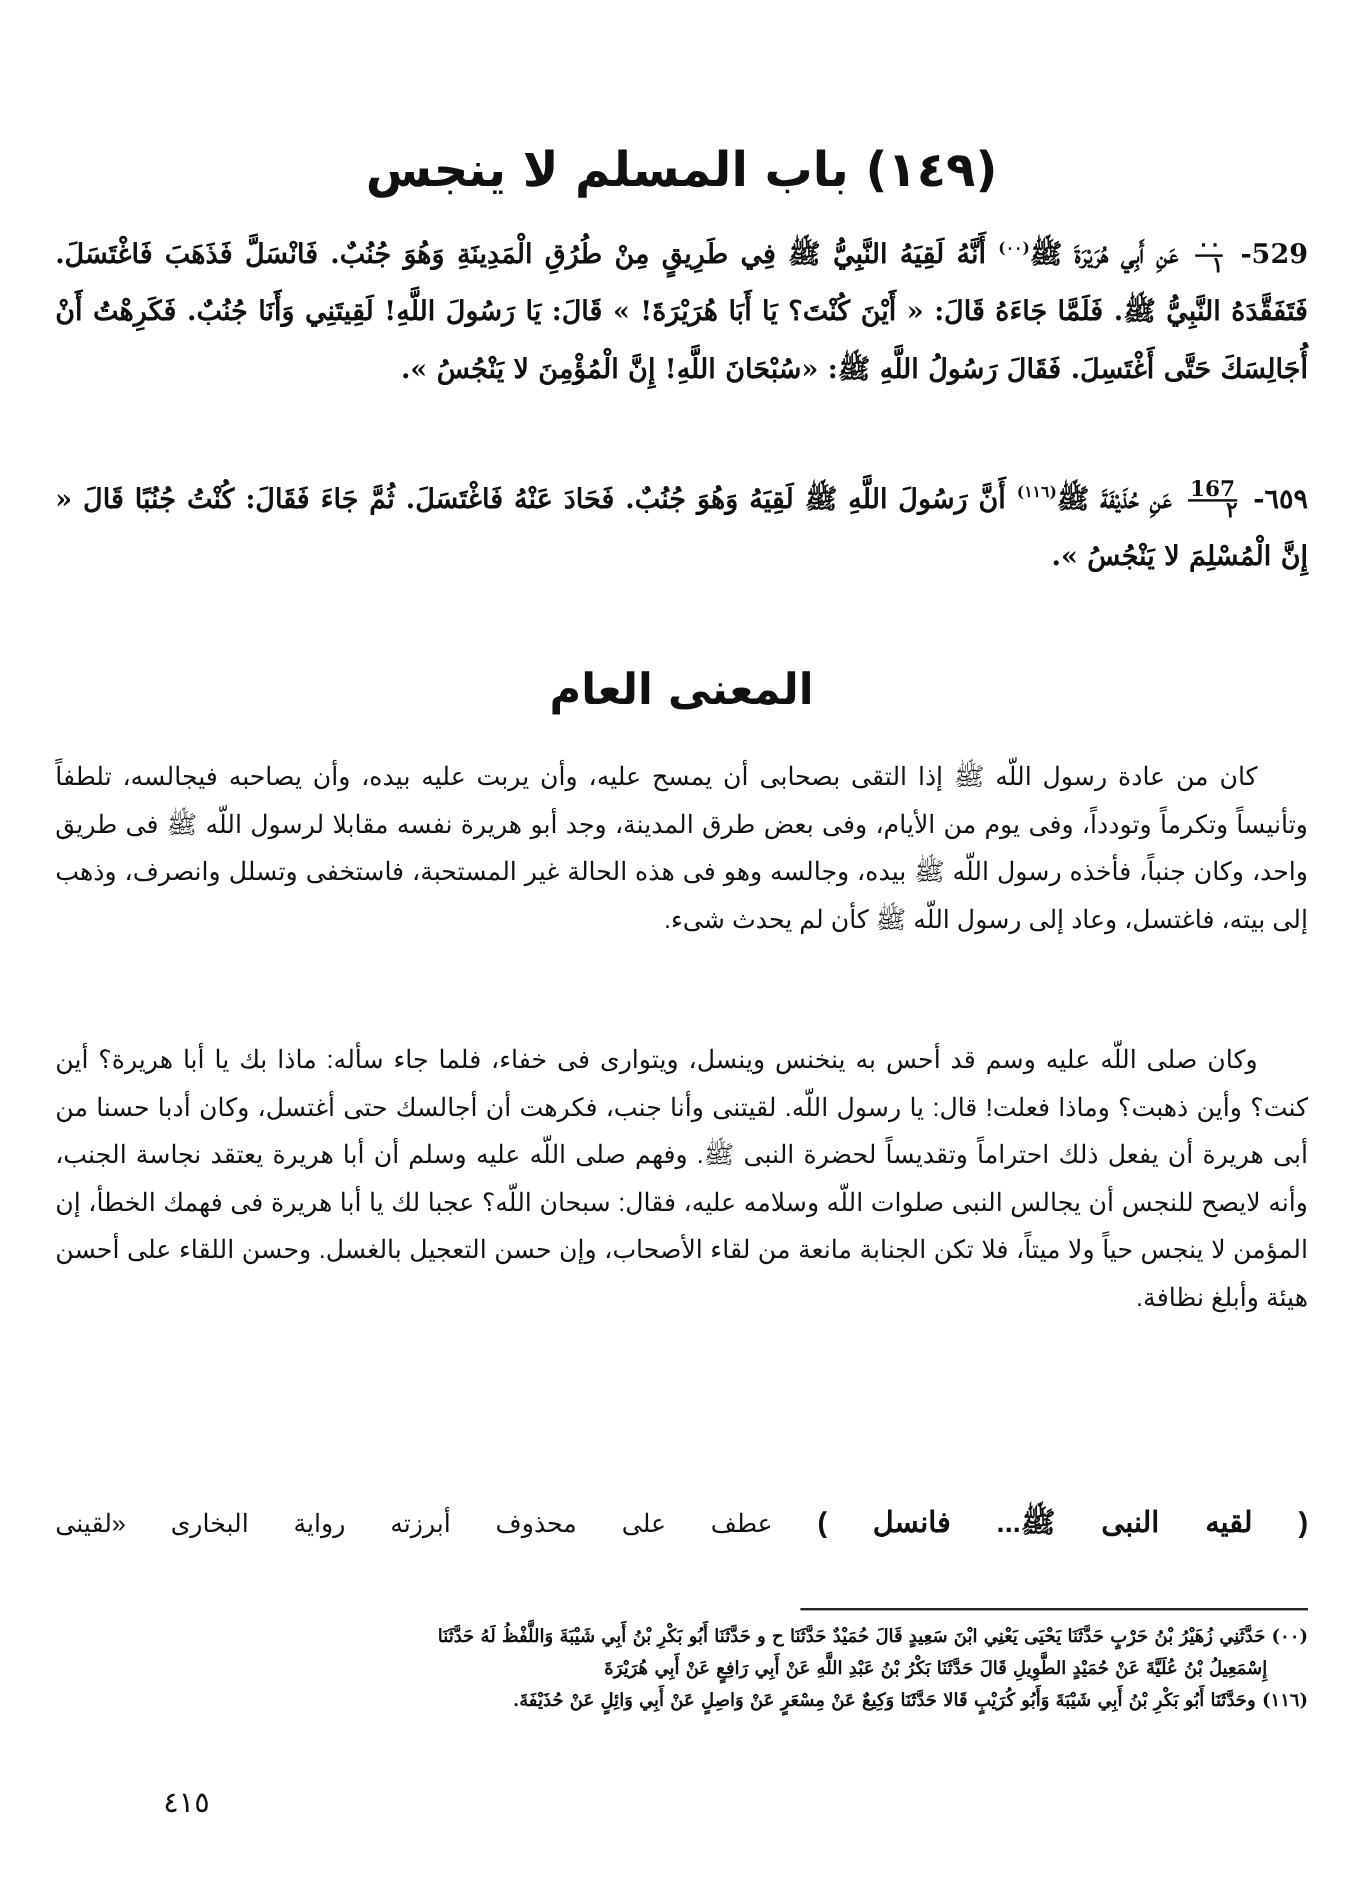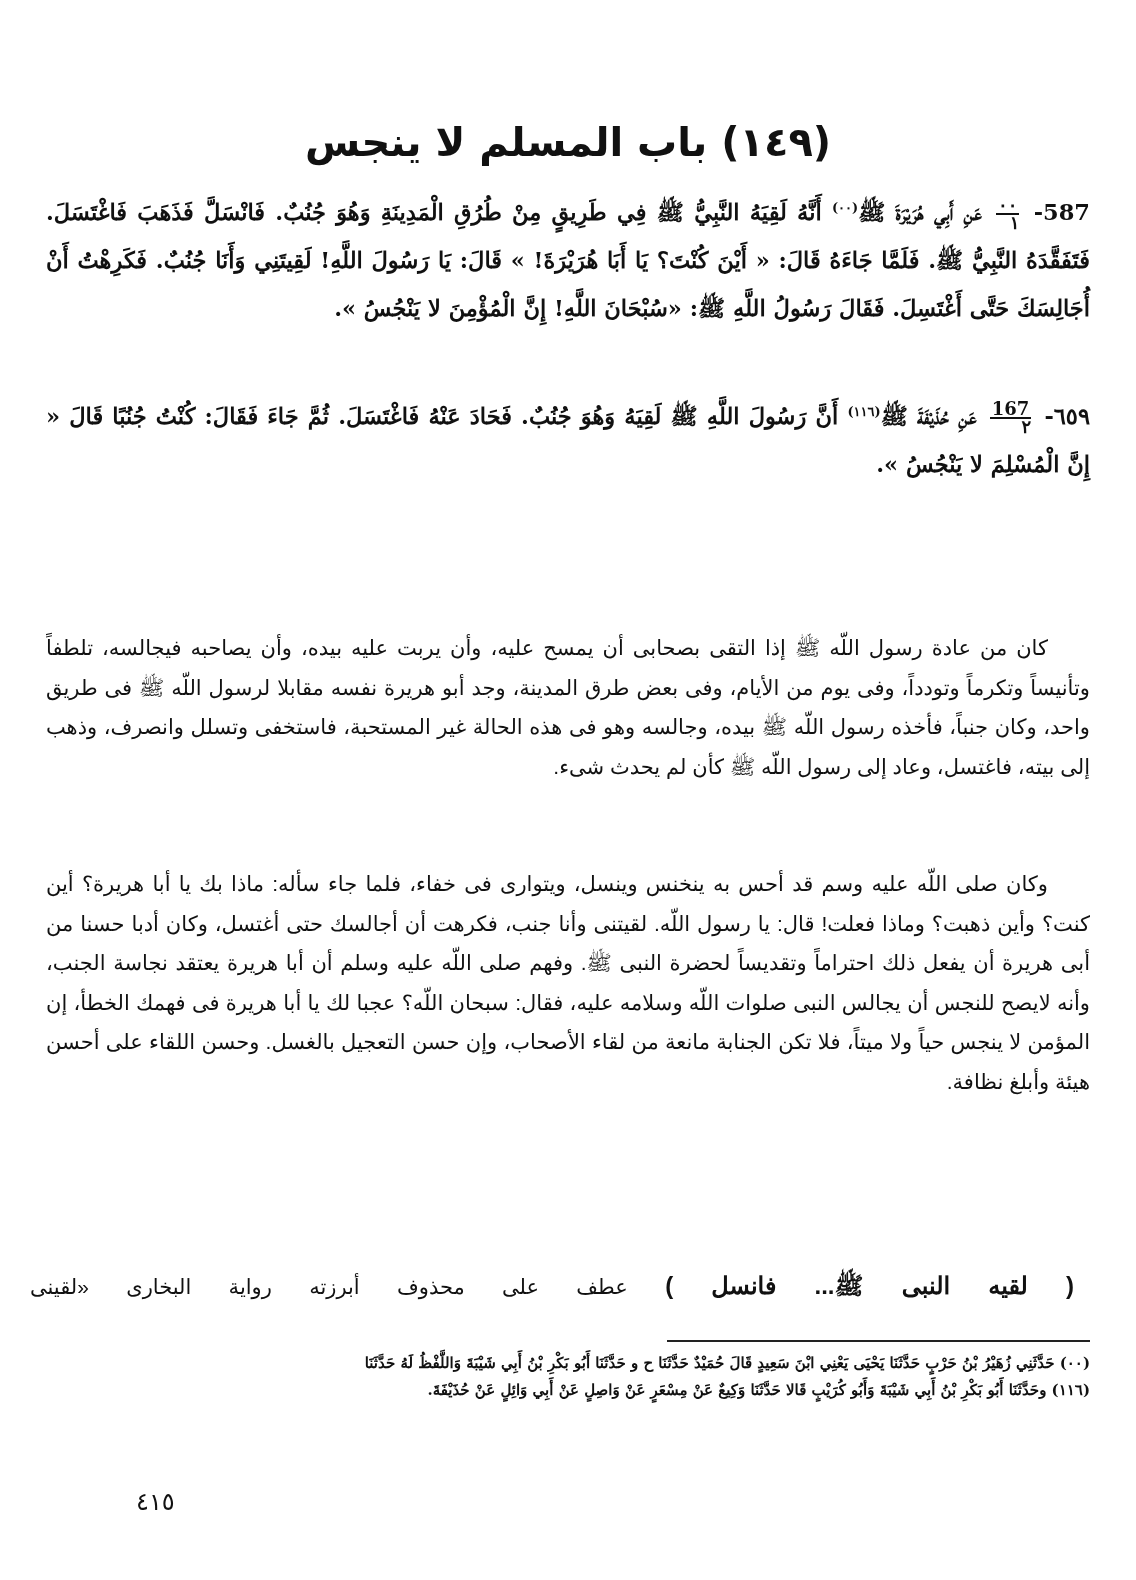--- a/index.html
+++ b/index.html
@@ -90,21 +90,21 @@
     .para.p1 { top: 628px; }
     .para.p2 { top: 864px; }
     .arabic-line {
       position: absolute;
       top: 1250px;
       right: 46px;
       width: 1044px;
       font-family: "Liberation Sans", sans-serif;
       font-size: 21px;
       line-height: 40px;
-      margin: 16px;
+      margin: 0;
       text-align: justify;
       text-align-last: justify;
     }
     .arabic-line .term {
       font-weight: bold;
       font-size: 24px;
     }
     .fn-rule {
       position: absolute;
       top: 1340px;
@@ -137,55 +137,57 @@
     }
   </style>
 </head>
 <body>
 
 <div class="page">
 
   <h1 class="chapter-title">(١٤٩) باب المسلم لا ينجس</h1>
 
   <p class="hadith h1">
-    <span class="num">587-</span>
+    <span class="num">529-</span>
     <span class="frac">
       <span class="top">٠٠</span>
       <span class="bot">١</span>
     </span>
     <span>عَنِ أَبِي هُرَيْرَةَ ﷺ</span><sup class="fn">(٠٠)</sup>
     <span>أَنَّهُ لَقِيَهُ النَّبِيُّ ﷺ فِي طَرِيقٍ مِنْ طُرُقِ الْمَدِينَةِ وَهُوَ جُنُبٌ. فَانْسَلَّ فَذَهَبَ فَاغْتَسَلَ. فَتَفَقَّدَهُ النَّبِيُّ ﷺ. فَلَمَّا جَاءَهُ قَالَ: « أَيْنَ كُنْتَ؟ يَا أَبَا هُرَيْرَةَ! » قَالَ: يَا رَسُولَ اللَّهِ! لَقِيتَنِي وَأَنَا جُنُبٌ. فَكَرِهْتُ أَنْ أُجَالِسَكَ حَتَّى أَغْتَسِلَ. فَقَالَ رَسُولُ اللَّهِ ﷺ: «سُبْحَانَ اللَّهِ! إِنَّ الْمُؤْمِنَ لا يَنْجُسُ ».</span>
   </p>
 
   <p class="hadith h2">
     <span class="num">٦٥٩-</span>
     <span class="frac">
       <span class="top">167</span>
       <span class="bot">٢</span>
     </span>
     <span>عَنِ حُذَيْفَةَ ﷺ</span><sup class="fn">(١١٦)</sup>
     <span>أَنَّ رَسُولَ اللَّهِ ﷺ لَقِيَهُ وَهُوَ جُنُبٌ. فَحَادَ عَنْهُ فَاغْتَسَلَ. ثُمَّ جَاءَ فَقَالَ: كُنْتُ جُنُبًا قَالَ « إِنَّ الْمُسْلِمَ لا يَنْجُسُ ».</span>
   </p>
 
+  <h2 class="section-title s1">المعنى العام</h2>
 
   <p class="para p1">كان من عادة رسول اللّه ﷺ إذا التقى بصحابى أن يمسح عليه، وأن يربت عليه بيده، وأن يصاحبه فيجالسه، تلطفاً وتأنيساً وتكرماً وتودداً، وفى يوم من الأيام، وفى بعض طرق المدينة، وجد أبو هريرة نفسه مقابلا لرسول اللّه ﷺ فى طريق واحد، وكان جنباً، فأخذه رسول اللّه ﷺ بيده، وجالسه وهو فى هذه الحالة غير المستحبة، فاستخفى وتسلل وانصرف، وذهب إلى بيته، فاغتسل، وعاد إلى رسول اللّه ﷺ كأن لم يحدث شىء.</p>
   <p class="para p2">وكان صلى اللّه عليه وسم قد أحس به ينخنس وينسل، ويتوارى فى خفاء، فلما جاء سأله: ماذا بك يا أبا هريرة؟ أين كنت؟ وأين ذهبت؟ وماذا فعلت! قال: يا رسول اللّه. لقيتنى وأنا جنب، فكرهت أن أجالسك حتى أغتسل، وكان أدبا حسنا من أبى هريرة أن يفعل ذلك احتراماً وتقديساً لحضرة النبى ﷺ. وفهم صلى اللّه عليه وسلم أن أبا هريرة يعتقد نجاسة الجنب، وأنه لايصح للنجس أن يجالس النبى صلوات اللّه وسلامه عليه، فقال: سبحان اللّه؟ عجبا لك يا أبا هريرة فى فهمك الخطأ، إن المؤمن لا ينجس حياً ولا ميتاً، فلا تكن الجنابة مانعة من لقاء الأصحاب، وإن حسن التعجيل بالغسل. وحسن اللقاء على أحسن هيئة وأبلغ نظافة.</p>
 
 
   <p class="arabic-line">
     <span class="term">( لقيه النبى ﷺ... فانسل )</span>
     <span>عطف على محذوف أبرزته رواية البخارى «لقينى</span>
   </p>
 
   <div class="fn-rule"></div>
 
   <div class="footnotes">
     <p class="footnote">
       <span>(٠٠)</span>
       <span>حَدَّثَنِي زُهَيْرُ بْنُ حَرْبٍ حَدَّثَنَا يَحْيَى يَعْنِي ابْنَ سَعِيدٍ قَالَ حُمَيْدٌ حَدَّثَنَا ح و حَدَّثَنَا أَبُو بَكْرِ بْنُ أَبِي شَيْبَةَ وَاللَّفْظُ لَهُ حَدَّثَنَا</span>
+      <span class="cont">إِسْمَعِيلُ بْنُ عُلَيَّةَ عَنْ حُمَيْدٍ الطَّوِيلِ قَالَ حَدَّثَنَا بَكْرُ بْنُ عَبْدِ اللَّهِ عَنْ أَبِي رَافِعٍ عَنْ أَبِي هُرَيْرَةَ</span>
     </p>
     <p class="footnote">
       <span>(١١٦)</span>
       <span>وحَدَّثَنَا أَبُو بَكْرِ بْنُ أَبِي شَيْبَةَ وَأَبُو كُرَيْبٍ قَالا حَدَّثَنَا وَكِيعٌ عَنْ مِسْعَرٍ عَنْ وَاصِلٍ عَنْ أَبِي وَائِلٍ عَنْ حُذَيْفَةَ.</span>
     </p>
   </div>
 
   <p class="page-number">٤١٥</p>
 </div>
 

